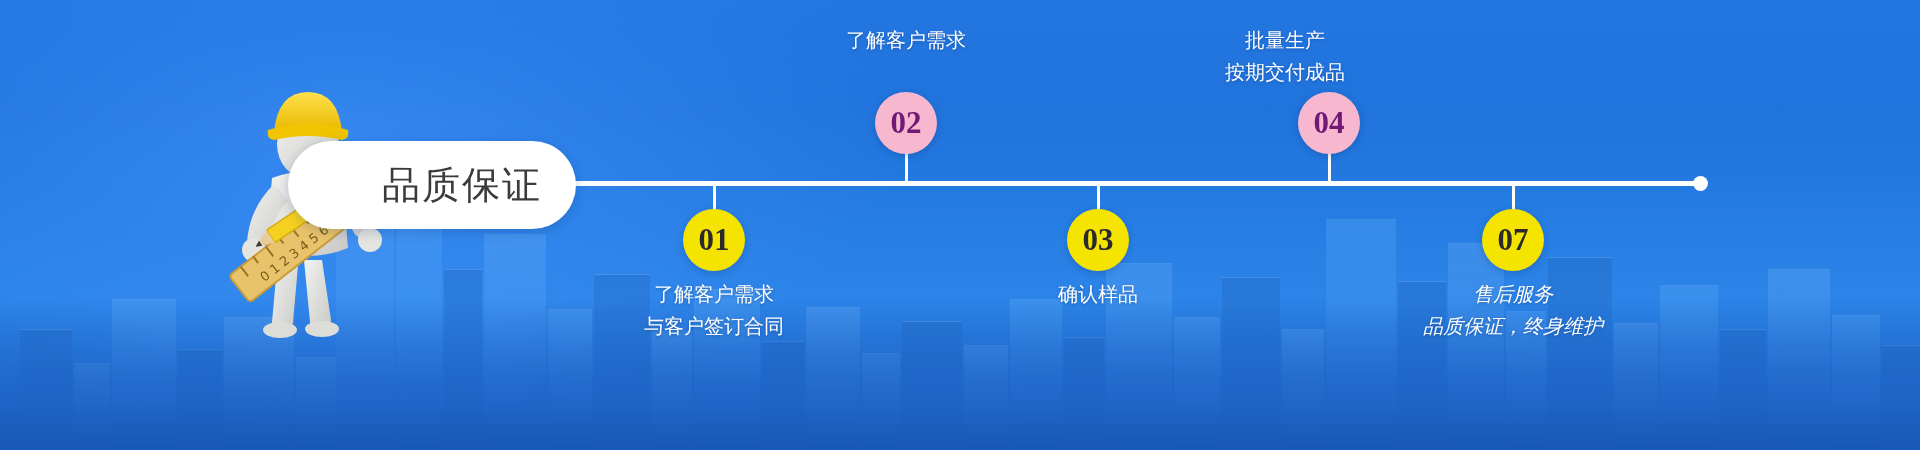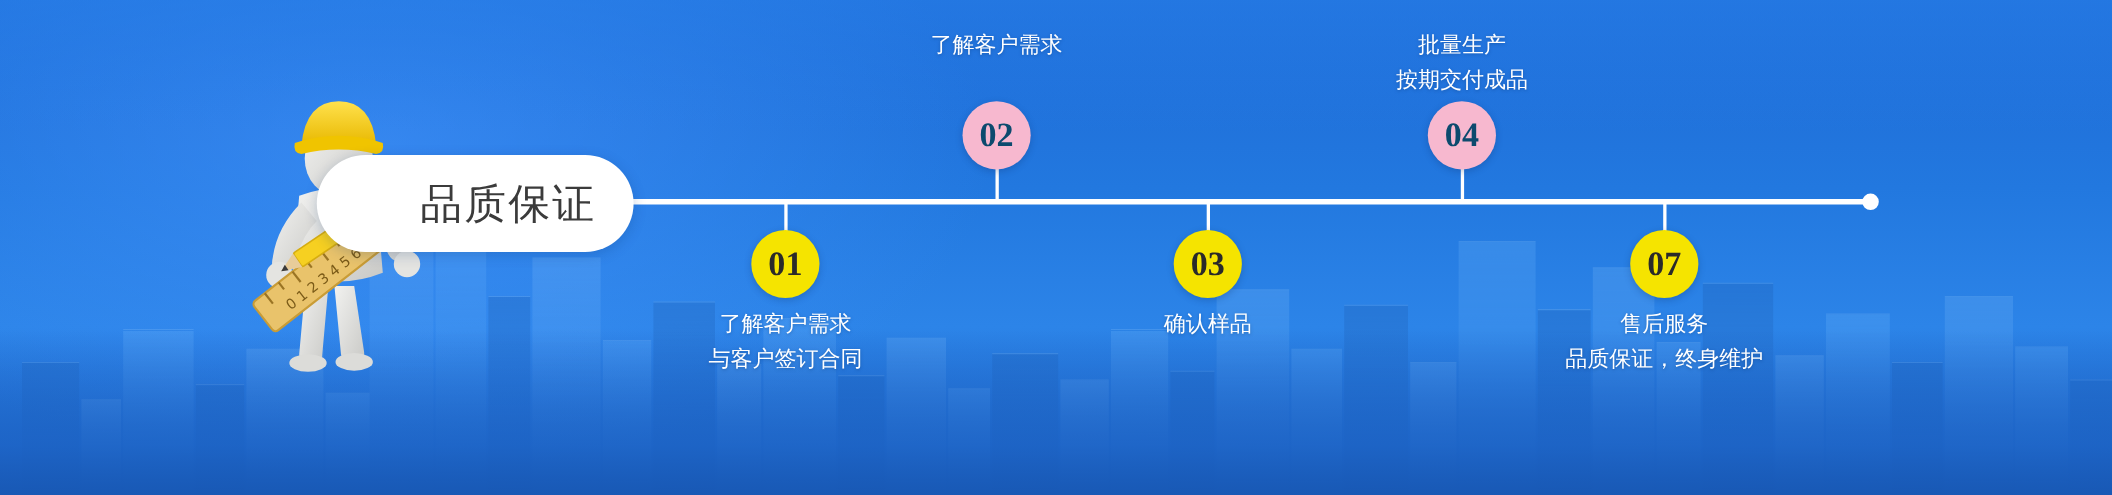--- a/index.html
+++ b/index.html
@@ -71,21 +71,21 @@
   .stem{
     position:absolute;width:3px;background:#fff;
   }
   .badge{
     position:absolute;width:62px;height:62px;border-radius:50%;
     display:flex;align-items:center;justify-content:center;
     font-size:31px;font-weight:bold;color:#2b2b2b;
     font-family:"Liberation Serif","DejaVu Serif",serif;
     box-shadow:0 2px 7px rgba(10,40,90,.25);
   }
-  .badge.pink{background:#f7b8cf;color:#0c4a6e;}
+  .badge.pink{background:#f7b8cf;color:#701a75;}
   .badge.yellow{background:#f5e400;color:#2a2a2a;}
   .caption{
     position:absolute;text-align:center;color:#ffffff;
     font-size:20px;line-height:32px;white-space:nowrap;
     font-family:"DejaVu Sans","Liberation Sans",sans-serif;
     text-shadow:0 1px 3px rgba(10,40,90,.35);
   }
 </style>
 </head>
 <body>
@@ -225,28 +225,28 @@
     <div class="stem" style="left:1097px;top:184px;height:28px;"></div>
     <div class="badge yellow" style="left:1067px;top:209px;">03</div>
     <div class="caption" style="left:948px;top:278px;width:300px;">
       <div>确认样品</div>
     </div>
   </div>
 
   <div class="node">
     <div class="stem" style="left:1328px;top:152px;height:32px;"></div>
     <div class="badge pink" style="left:1298px;top:92px;">04</div>
-    <div class="caption" style="left:1179px;top:24px;width:300px;">
+    <div class="caption" style="left:1135px;top:24px;width:300px;">
       <div>批量生产</div>
       <div>按期交付成品</div>
     </div>
   </div>
 
   <div class="node">
     <div class="stem" style="left:1512px;top:184px;height:28px;"></div>
     <div class="badge yellow" style="left:1482px;top:209px;">07</div>
-    <div class="caption" style="left:1363px;top:278px;width:300px;">
+    <div class="caption" style="left:1363px;top:278px;width:300px;font-style:italic;">
       <div>售后服务</div>
       <div>品质保证，终身维护</div>
     </div>
   </div>
 
 </div>
 
 </body></html>

